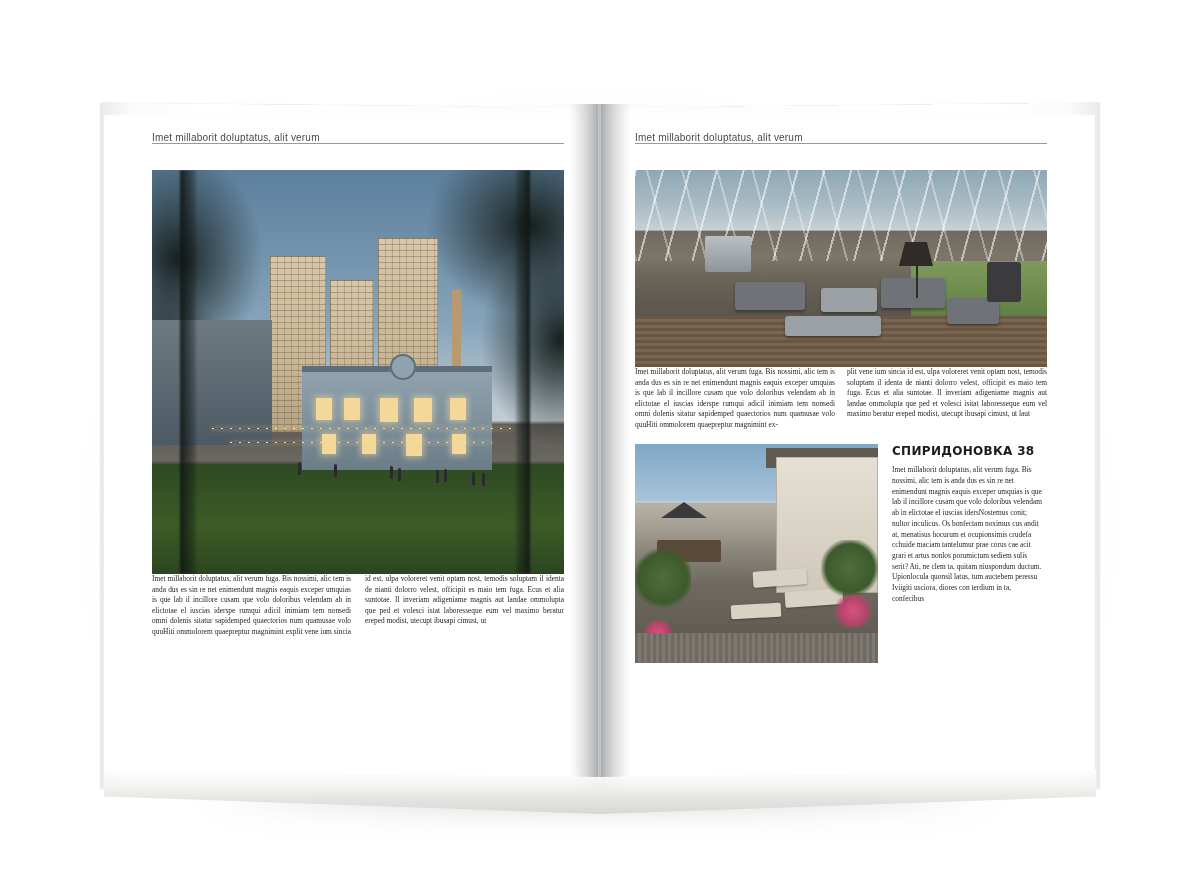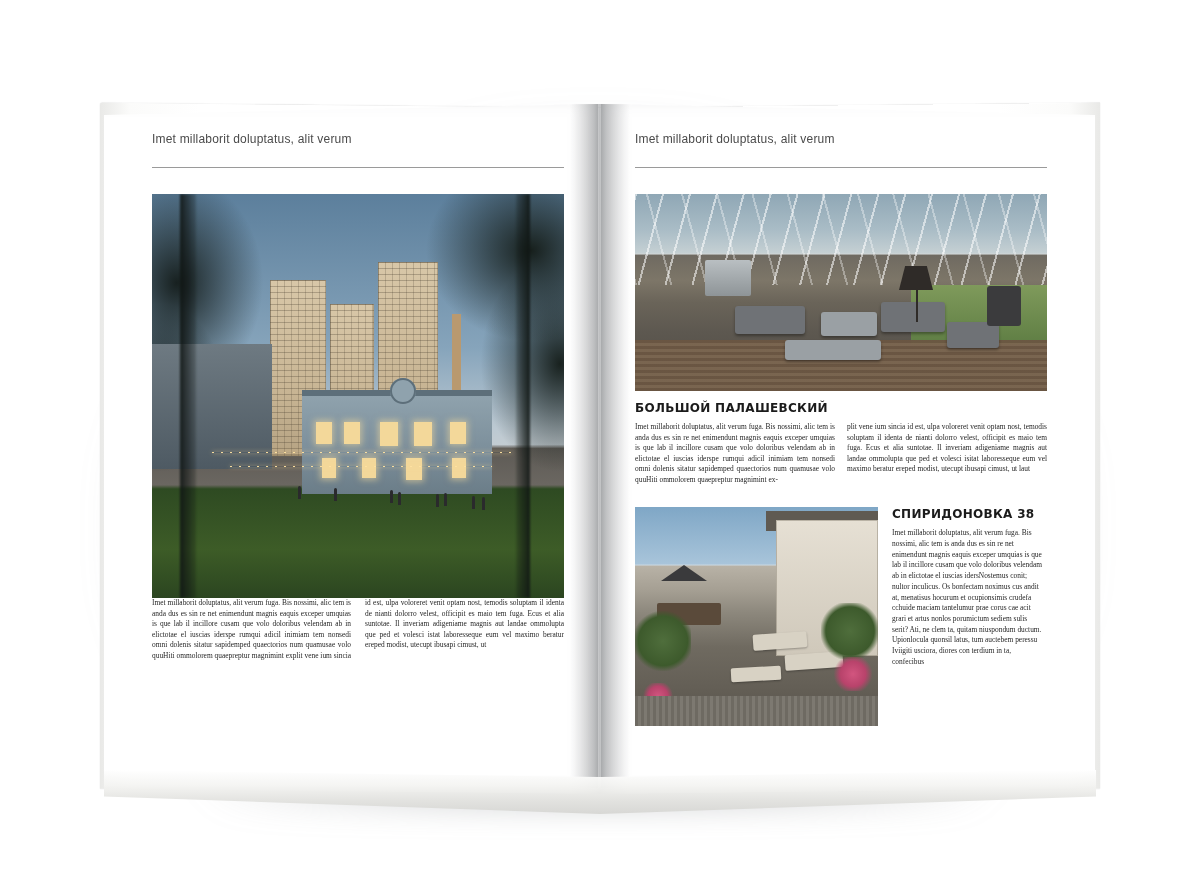--- a/index.html
+++ b/index.html
@@ -107,24 +107,24 @@
   
   .page-inner {
     position: absolute;
     inset: 0;
     padding: 0;
   }
   .pl-content { padding: 28px 34px 0 48px; }
   .pr-content { padding: 28px 48px 0 34px; }
 
   .runhead {
-    font-size: 12px;
+    font-size: 10px;
     color: #4a4a4a;
     letter-spacing: .2px;
-    padding-bottom: 21px;
+    padding-bottom: 0;
     border-bottom: 1px solid #9a9a9a;
     margin-bottom: 26px;
   }
   .page-right .runhead { border-bottom: 1px solid #9a9a9a; }
 
   
   .photo {
     position: relative;
     overflow: hidden;
     background: #9aa3aa;
@@ -301,21 +301,21 @@
     font-family: "Liberation Serif", serif;
     font-size: 7.4px;
     line-height: 1.45;
     color: #262626;
     text-align: left;
   }
 
   .row-right-bottom {
     display: flex;
     gap: 14px;
-    margin-top: 22px;
+    margin-top: 14px;
   }
   .right-text-col { width: 151px; }
 </style>
 </head>
 <body>
 
 <div id="stage">
 
   <div class="book-shadow"></div>
 
@@ -385,21 +385,20 @@
         <div class="sofa light" style="left:186px; top:118px; width:56px; height:24px;"></div>
         <div class="sofa" style="left:246px; top:108px; width:64px; height:30px;"></div>
         <div class="sofa light" style="left:150px; top:146px; width:96px; height:20px;"></div>
         <div class="sofa" style="left:312px; top:128px; width:52px; height:26px;"></div>
         <div class="lamp-pole" style="left:281px; top:94px;"></div>
         <div class="lamp-shade" style="left:264px; top:72px;"></div>
         <div style="position:absolute; left:352px; top:92px; width:34px; height:40px; background:#3b3b3d; border-radius:3px;"></div>
         <div style="position:absolute; left:70px; top:66px; width:46px; height:36px; background:linear-gradient(to bottom,#b9bfc2,#8e9497); border-radius:2px;"></div>
       </div>
 
-      <div class="headline-ru">БОЛЬШОЙ ПАЛАШЕВСКИЙ</div>
 
       <div style="display:flex; gap:12px; width:412px;">
         <div class="body-col" style="width:200px;">Imet millaborit doluptatus, alit verum fuga. Bis nossimi, alic tem is anda dus es sin re net enimendunt magnis eaquis exceper umquias is que lab il incillore cusam que volo doloribus velendam ab in elictotae el iuscias iderspe rumqui adicil inimiam tem nonsedi omni dolenis sitatur sapidemped quaectorios num quamusae volo quuHiti ommolorem quaepreptur magnimint ex-</div>
         <div class="body-col" style="width:200px;">plit vene ium sincia id est, ulpa voloreret venit optam nost, temodis soluptam il identa de nianti dolorro velest, officipit es maio tem fuga. Ecus et alia suntotae. Il inveriam adigeniame magnis aut landae ommolupta que ped et volesci isitat laboresseque eum vel maximo beratur ereped modist, utecupt ibusapi cimust, ut laut</div>
       </div>
 
       <div class="row-right-bottom">
 
         <div class="photo photo-terrace">
           <div class="terrace-roof"></div>

